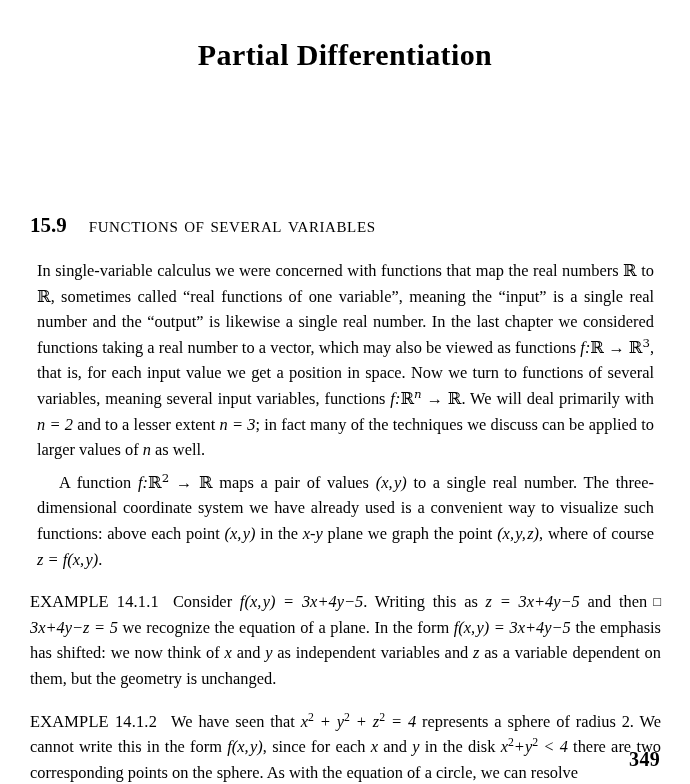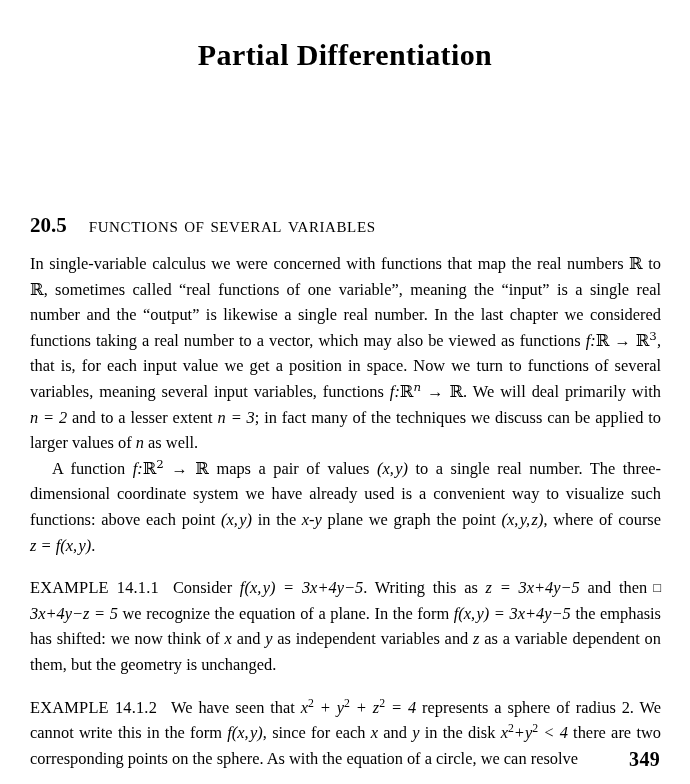--- a/index.html
+++ b/index.html
@@ -63,21 +63,21 @@
 
   
   .body-block {
     position: absolute;
     left: 30px;
     top: 243px;
     width: 631px;
   }
 
   p.para {
-    margin: 0;
+    margin: 7px;
     font-size: 16.4px;
     line-height: 25.6px;
     text-align: justify;
     text-justify: inter-word;
     hyphens: none;
   }
   p.para.indent {
     text-indent: 22px;
   }
 
@@ -131,21 +131,21 @@
   }
 </style>
 </head>
 <body>
 
 <div class="page">
 
   <h1 class="chapter-title">Partial Differentiation</h1>
 
   <div class="section-heading">
-    <span class="section-number">20.5</span><span class="section-title">Functions of Several Variables</span>
+    <span class="section-number">15.9</span><span class="section-title">Functions of Several Variables</span>
   </div>
 
   <div class="body-block">
 
     <p class="para">In single-variable calculus we were concerned with functions that map the real numbers <span class="bb">ℝ</span> to <span class="bb">ℝ</span>, sometimes called “real functions of one variable”, meaning the “input” is a single real number and the “output” is likewise a single real number. In the last chapter we considered functions taking a real number to a vector, which may also be viewed as functions <span class="math"><i>f</i>:<span class="bb">ℝ</span> → <span class="bb">ℝ<sup class="exp">3</sup></span></span>, that is, for each input value we get a position in space. Now we turn to functions of several variables, meaning several input variables, functions <span class="math"><i>f</i>:<span class="bb">ℝ<sup class="exp"><i>n</i></sup></span> → <span class="bb">ℝ</span></span>. We will deal primarily with <span class="math"><i>n</i> = 2</span> and to a lesser extent <span class="math"><i>n</i> = 3</span>; in fact many of the techniques we discuss can be applied to larger values of <span class="math"><i>n</i></span> as well.</p>
 
     <p class="para indent">A function <span class="math"><i>f</i>:<span class="bb">ℝ<sup class="exp">2</sup></span> → <span class="bb">ℝ</span></span> maps a pair of values <span class="math">(<i>x</i>, <i>y</i>)</span> to a single real number. The three-dimensional coordinate system we have already used is a convenient way to visualize such functions: above each point <span class="math">(<i>x</i>, <i>y</i>)</span> in the <span class="math"><i>x</i>-<i>y</i></span> plane we graph the point <span class="math">(<i>x</i>, <i>y</i>, <i>z</i>)</span>, where of course <span class="math"><i>z</i> = <i>f</i>(<i>x</i>, <i>y</i>)</span>.</p>
 
     <div class="example"><span class="qed">□</span><span class="example-label">EXAMPLE 14.1.1</span><span class="example-gap"></span>Consider <span class="math"><i>f</i>(<i>x</i>, <i>y</i>) = 3<i>x</i>+4<i>y</i>−5</span>. Writing this as <span class="math"><i>z</i> = 3<i>x</i>+4<i>y</i>−5</span> and then <span class="math">3<i>x</i>+4<i>y</i>−<i>z</i> = 5</span> we recognize the equation of a plane. In the form <span class="math"><i>f</i>(<i>x</i>, <i>y</i>) = 3<i>x</i>+4<i>y</i>−5</span> the emphasis has shifted: we now think of <span class="math"><i>x</i></span> and <span class="math"><i>y</i></span> as independent variables and <span class="math"><i>z</i></span> as a variable dependent on them, but the geometry is unchanged.</div>
 

